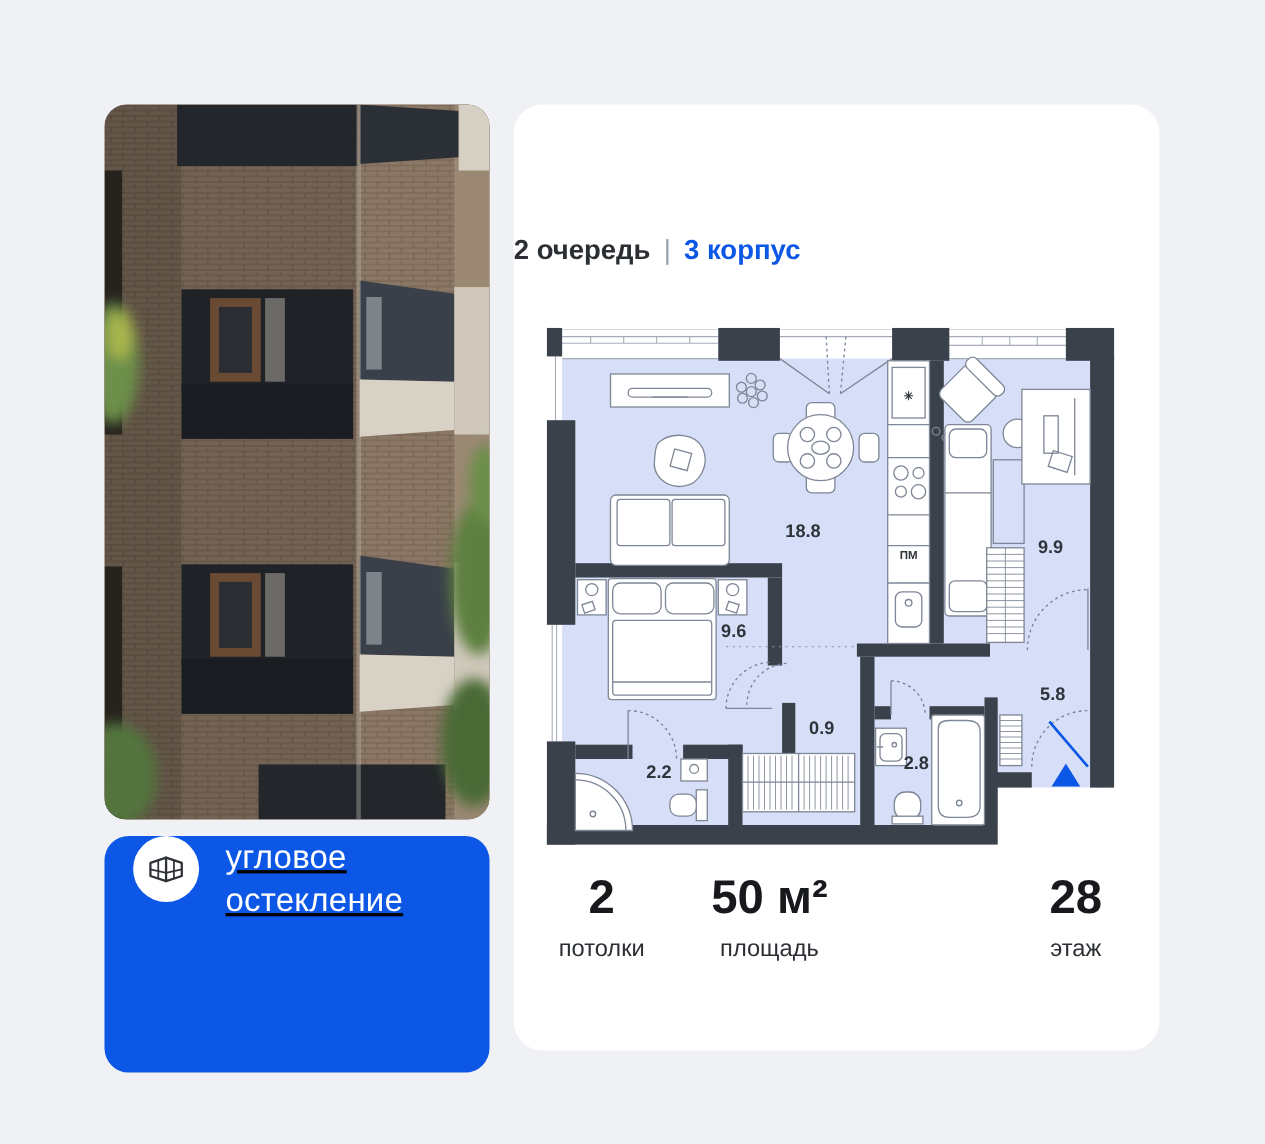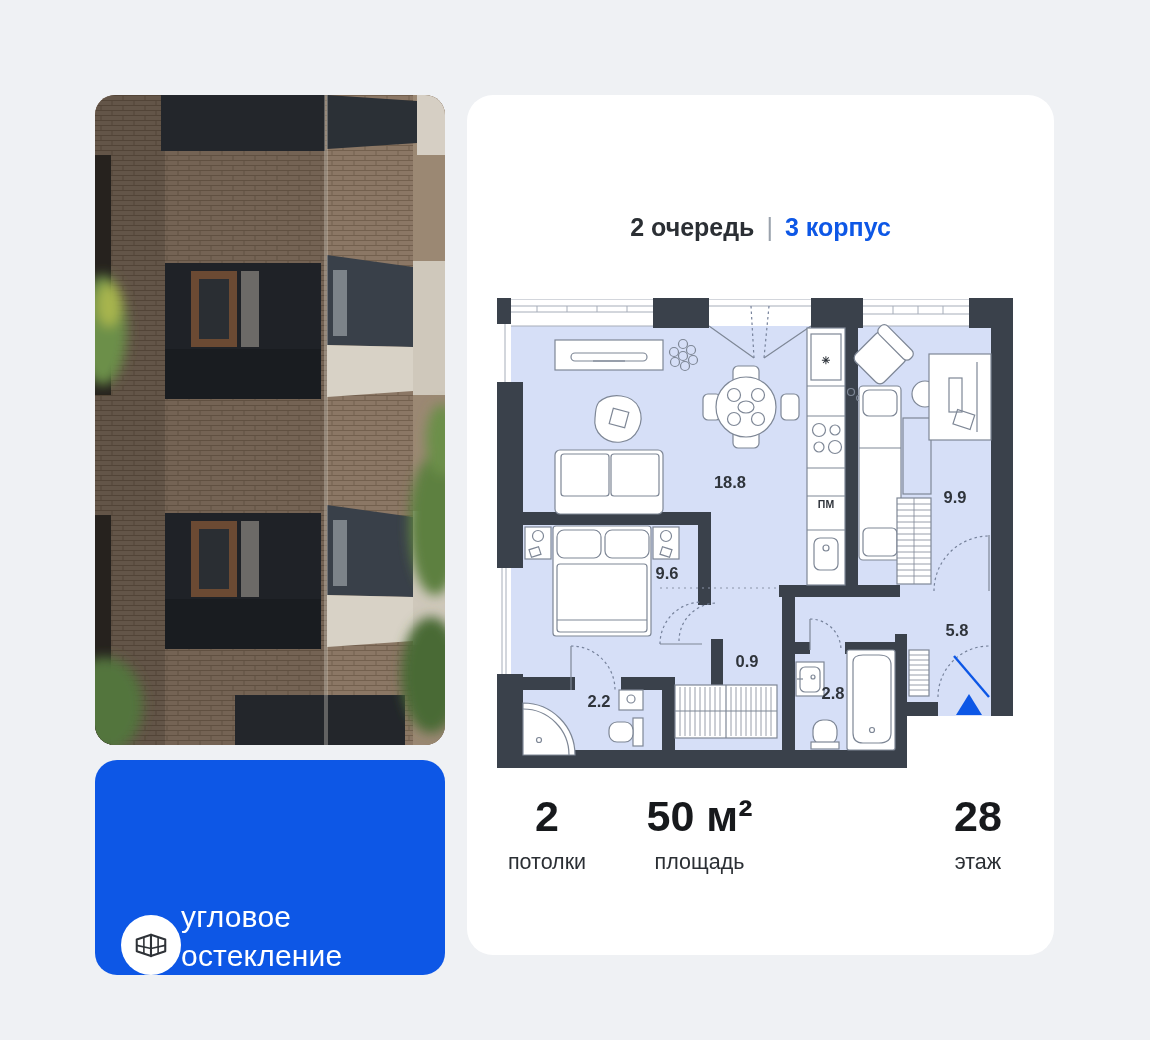--- a/index.html
+++ b/index.html
@@ -11,21 +11,21 @@
   }
   
   .photo{
     position:absolute;left:95px;top:95px;width:350px;height:650px;
     border-radius:20px;overflow:hidden;background:#8b7765;
   }
   
   .badge{
     position:absolute;left:95px;top:760px;width:350px;height:215px;
     border-radius:22px;background:#0d57e6;
-    display:flex;align-items:flex-end;padding:0 0 0 26px;box-sizing:border-box;
+    display:flex;align-items:flex-start;gap:24px;padding:0 0 0 26px;box-sizing:border-box;text-decoration:underline;
   }
   .badge-icon{
     width:60px;height:60px;border-radius:50%;background:#fff;flex:0 0 auto;
     display:flex;align-items:center;justify-content:center;
   }
   .badge-text{color:#fff;font-size:30px;line-height:1.3;font-weight:400;letter-spacing:.2px;}
   
   .card{
     position:absolute;left:467px;top:95px;width:587px;height:860px;
     background:#fff;border-radius:26px;
@@ -33,21 +33,21 @@
   .logo-wrap{position:absolute;top:48px;left:0;width:100%;text-align:center;}
   .logo{
     position:relative;display:inline-block;
     font-size:56px;font-weight:700;color:#33373d;letter-spacing:-1px;line-height:1;
   }
   .logo-dot{
     position:absolute;width:15px;height:15px;border-radius:50%;
     background:#0d57e6;right:9px;top:-14px;
   }
   .subtitle{
-    position:absolute;top:118px;left:0;width:100%;text-align:center;
+    position:absolute;top:118px;left:0;width:100%;text-align:left;
     font-size:25px;font-weight:700;color:#2b2f34;
   }
   .subtitle .sep{color:#9aa2ac;font-weight:400;margin:0 12px;}
   .subtitle .blue{color:#0d57e6;}
   .plan{position:absolute;left:30px;top:203px;width:516px;height:470px;}
   
   .stats{position:absolute;left:0;top:698px;width:100%;height:130px;}
   .stat{position:absolute;text-align:center;}
   .stat .v{font-size:43px;font-weight:700;color:#17191c;line-height:1.1;}
   .stat .l{font-size:21.5px;font-weight:400;color:#2b2f34;margin-top:10px;}

